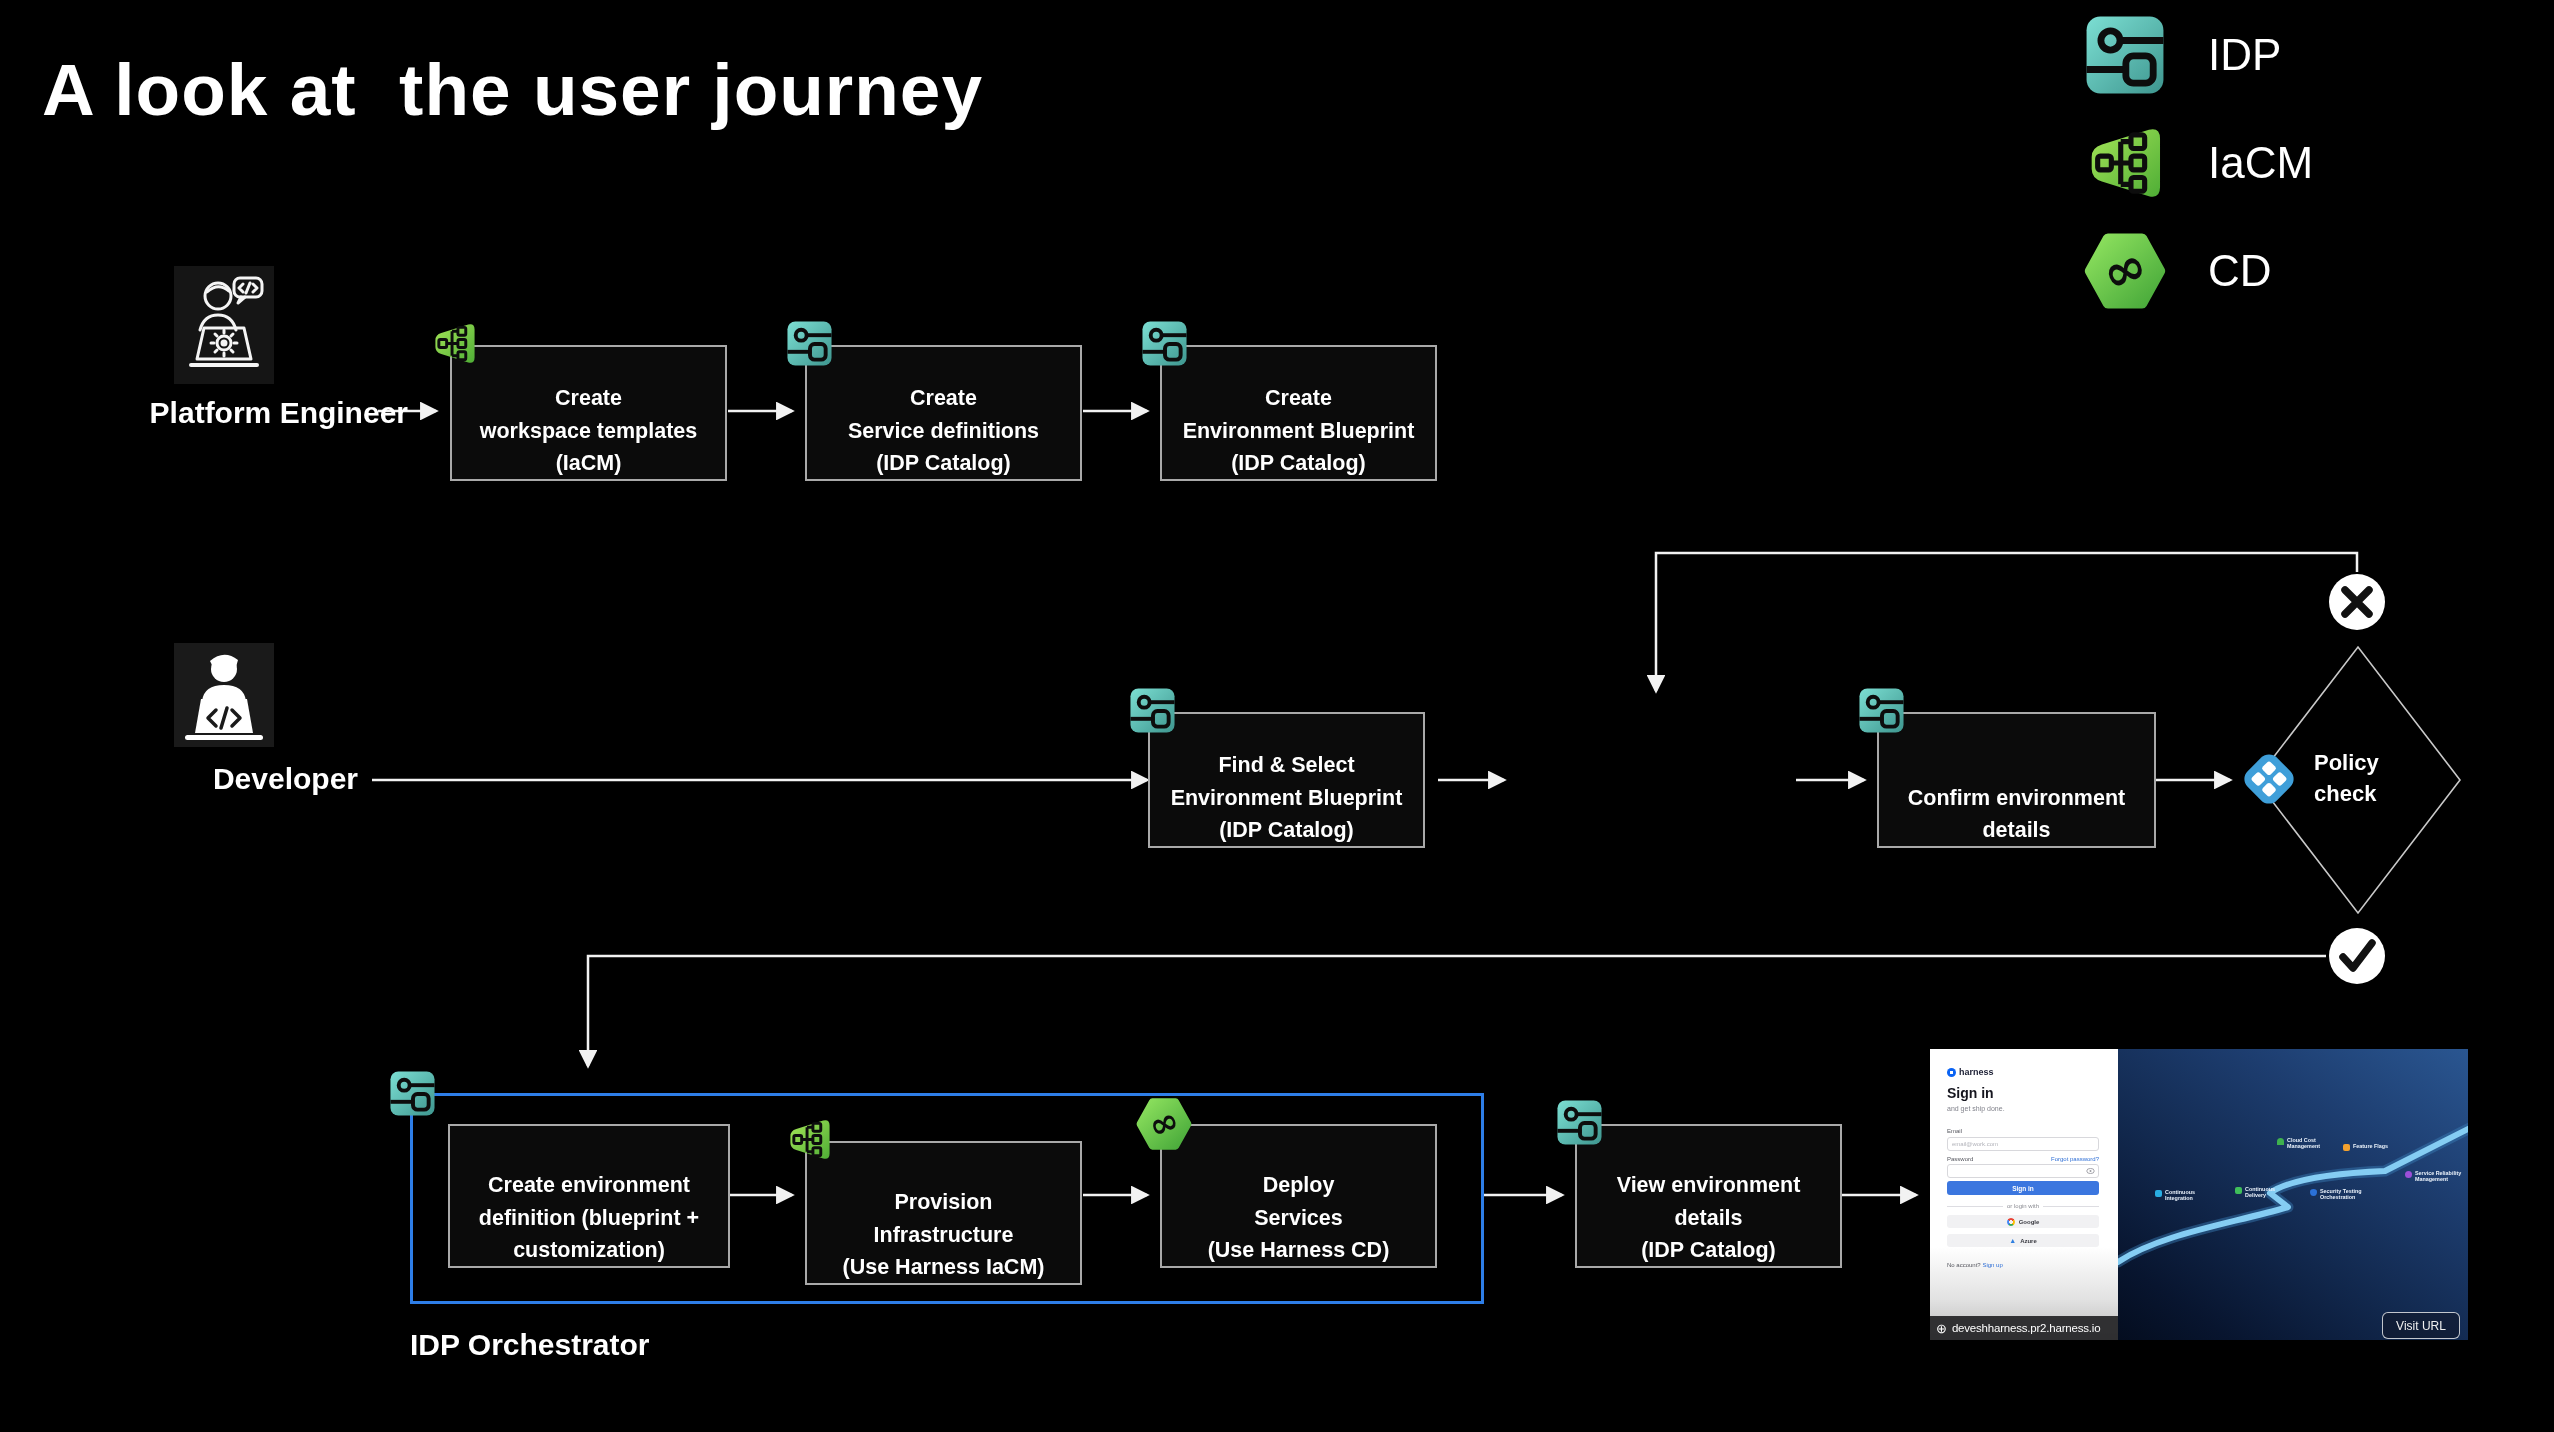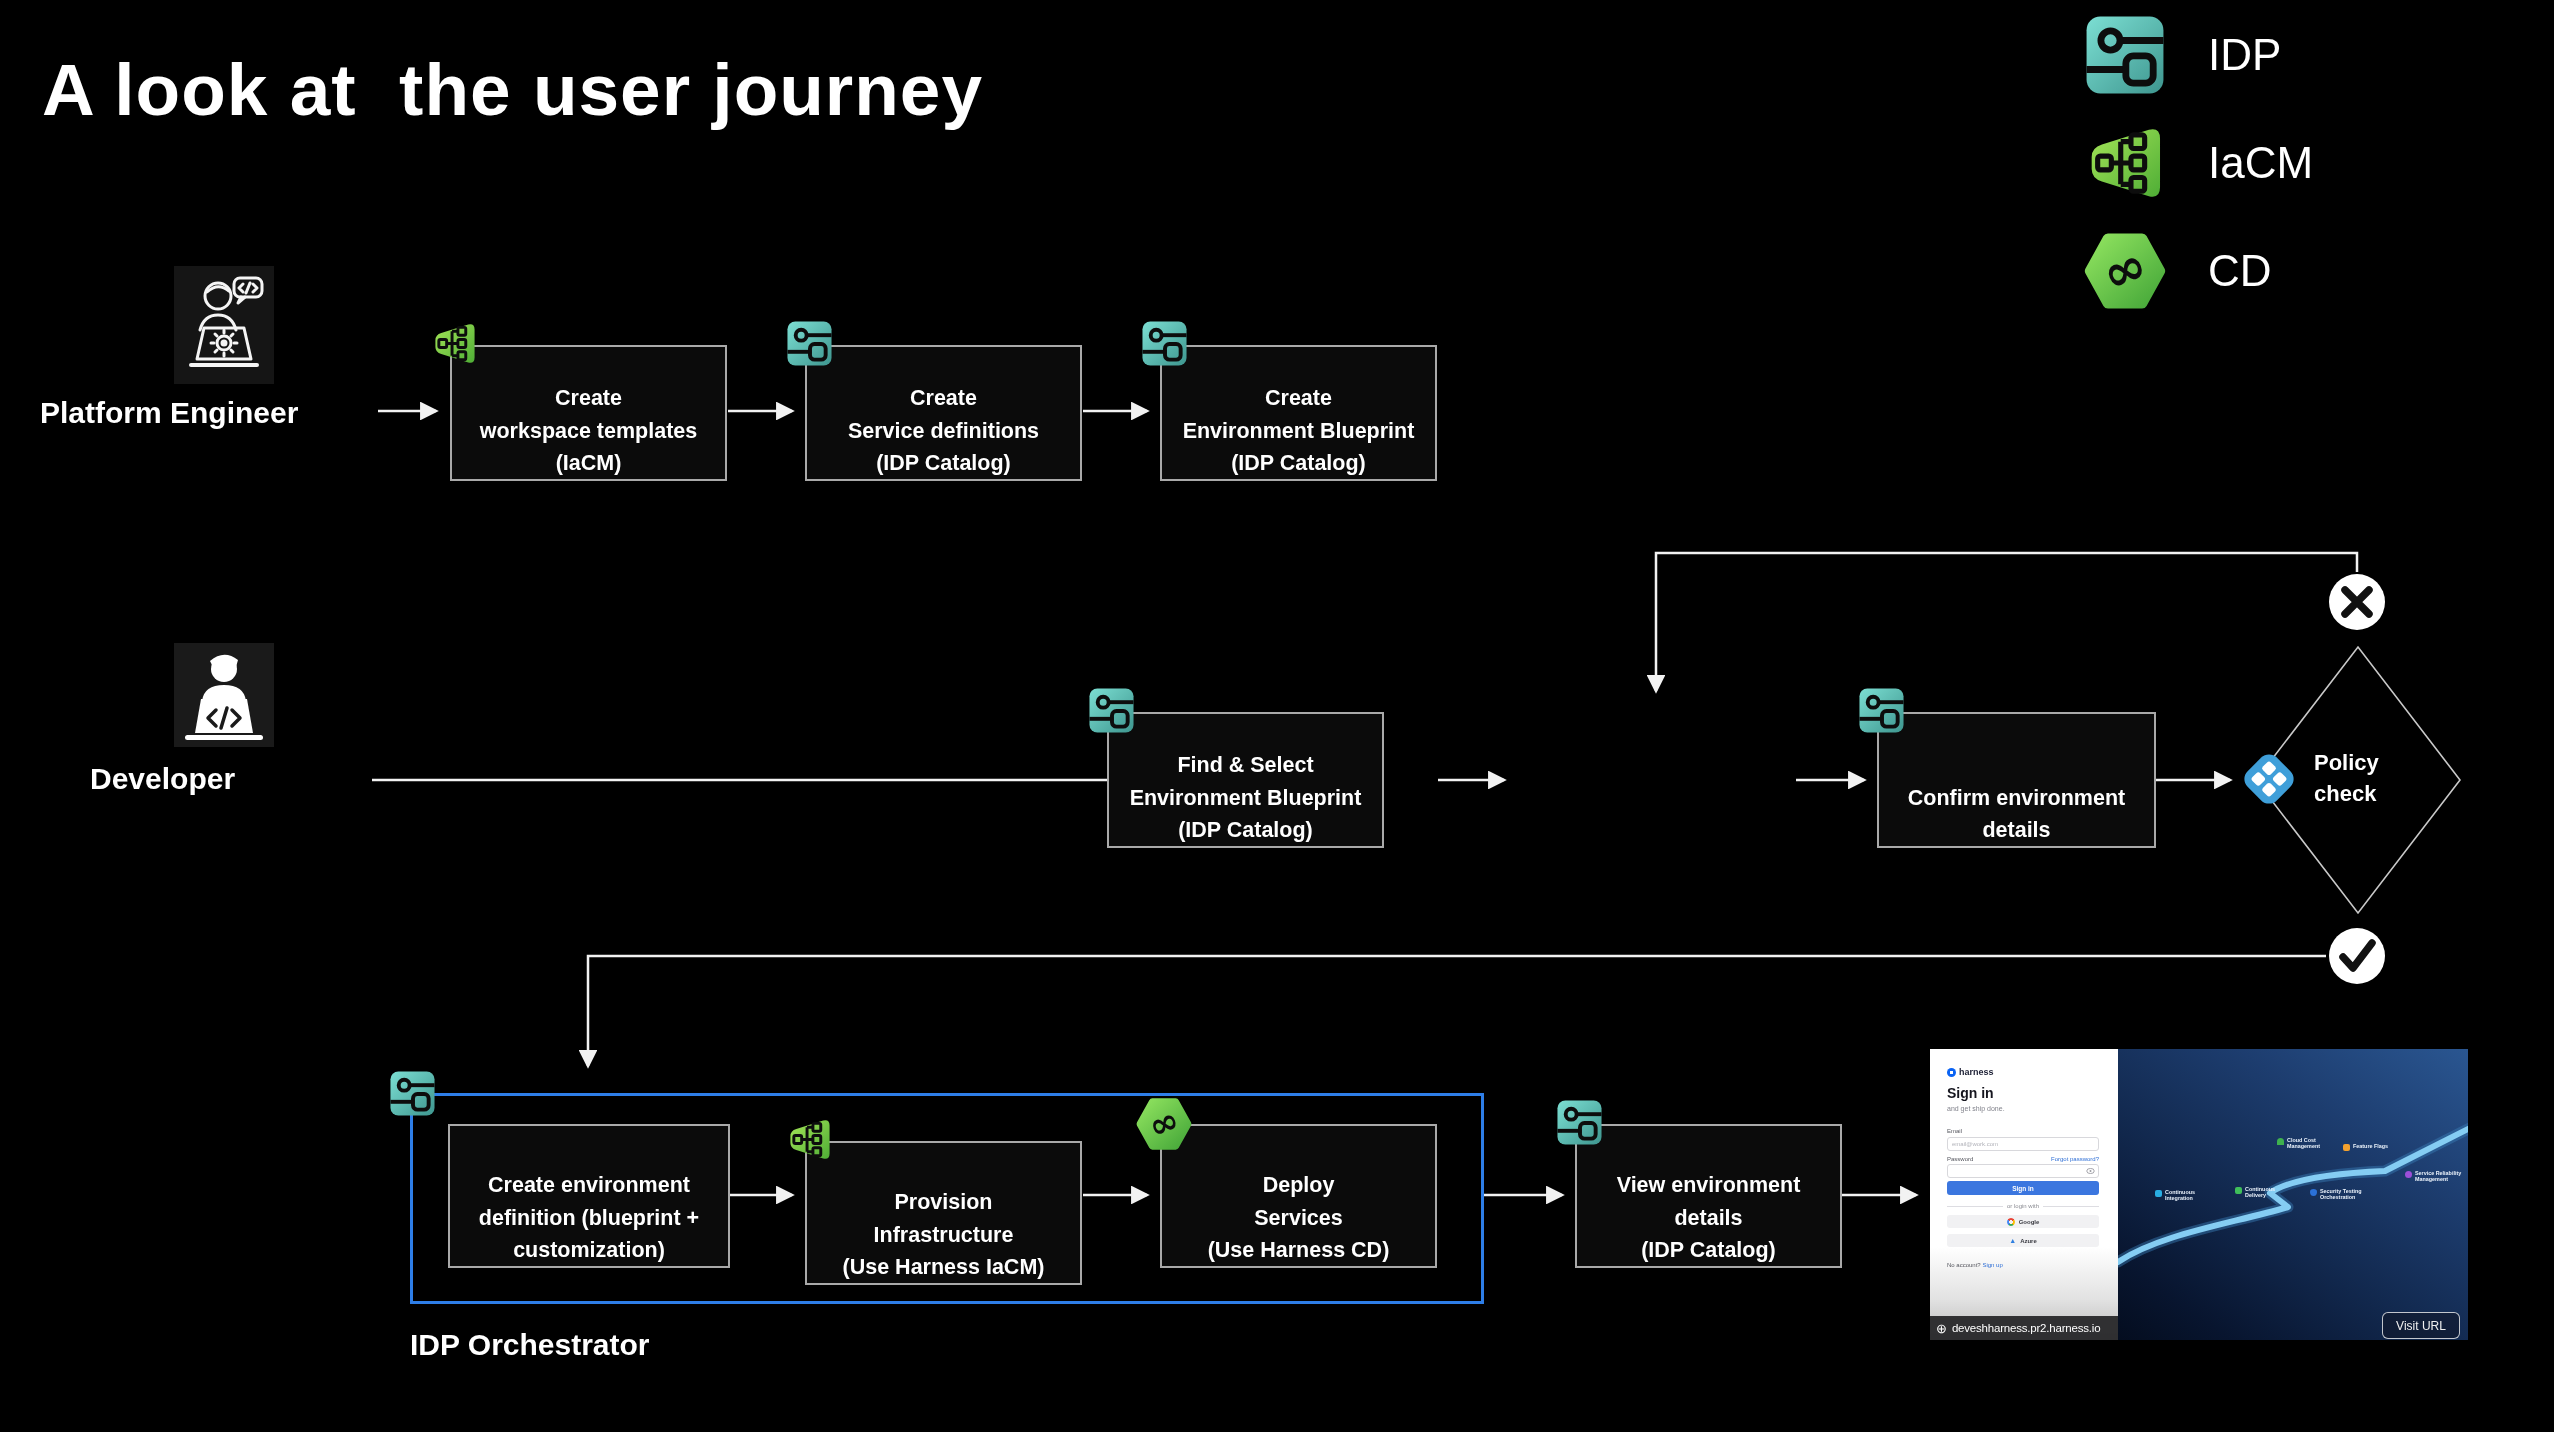--- a/index.html
+++ b/index.html
@@ -12,21 +12,21 @@
   .lg-ic{width:82px;height:82px;}
   .lg-row{display:flex;align-items:center;gap:42px;}
   .lg-label{font-size:44px;font-weight:400;}
   #legend{left:2084px;top:14px;display:flex;flex-direction:column;gap:26px;}
   
   .box{position:absolute;background:#0b0b0b;border:2px solid #a9a9a9;
        display:flex;align-items:flex-end;justify-content:center;}
   .box-label{font-size:21.5px;font-weight:700;line-height:1.5;text-align:center;white-space:pre-line;}
   .corner-ic{position:absolute;left:-21px;top:-27px;width:47px;height:47px;}
   .corner-ic.cd{left:-26px;top:-30px;width:56px;height:56px;}
-  .actor-label{font-size:30px;font-weight:700;text-align:left;}
+  .actor-label{font-size:30px;font-weight:700;text-align:right;}
   #orch{left:410px;top:1093px;width:1068px;height:205px;border:3px solid #2e7ee8;position:absolute;}
   #orch-label{left:410px;top:1328px;width:1068px;font-size:30px;font-weight:700;}
   #policy-text{left:2314px;top:748px;font-size:22px;font-weight:700;line-height:1.4;white-space:pre-line;}
   
   #thumb{left:1930px;top:1049px;width:538px;height:206px;box-shadow:inset 0 2px 0 rgba(255,255,255,.18);}
   #thumb .panel-left{position:absolute;left:0;top:0;width:188px;height:291px;
       background:linear-gradient(180deg,#ffffff 0%,#ffffff 68%,#e2e2e2 86%,#b9b9b9 100%);}
   #thumb .panel-right{position:absolute;left:188px;top:0;width:350px;height:291px;
       background:linear-gradient(215deg,#2a5691 0%,#1d3d6f 30%,#12294f 58%,#08152f 85%,#040d1f 100%);}
   .si{position:absolute;font-family:"Liberation Sans",sans-serif;}
@@ -217,21 +217,21 @@
   </div>
   <div class="box" style="left:1160px;top:345px;width:273px;height:132px;">
     <svg class="corner-ic">
         <use href="#sym-idp"></use>
       </svg>
     <div class="box-label">Create
 Environment Blueprint
 (IDP Catalog)</div>
   </div>
 
-  <div class="box" style="left:1107px;top:712px;width:273px;height:132px;">
+  <div class="box" style="left:1148px;top:712px;width:273px;height:132px;">
     <svg class="corner-ic">
         <use href="#sym-idp"></use>
       </svg>
     <div class="box-label">Find &amp; Select
 Environment Blueprint
 (IDP Catalog)</div>
   </div>
   <div class="box" style="left:1877px;top:712px;width:275px;height:132px;">
     <svg class="corner-ic">
         <use href="#sym-idp"></use>

